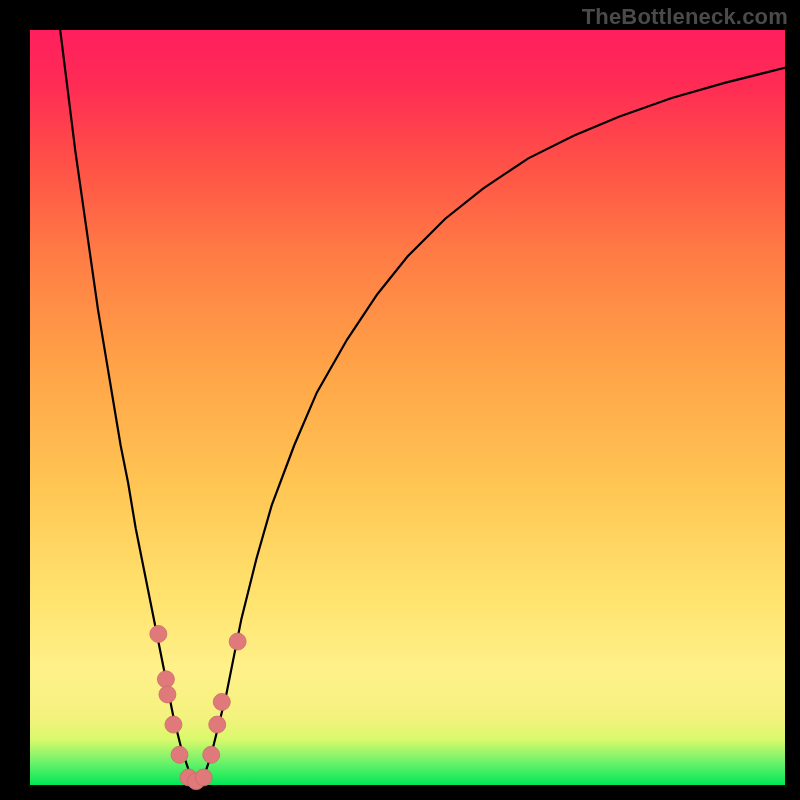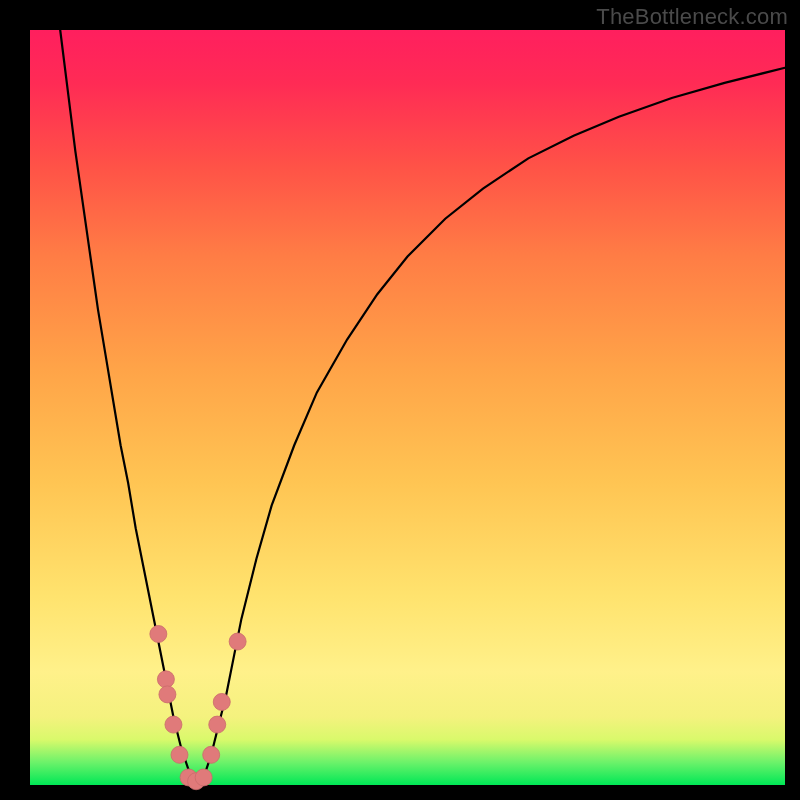--- a/index.html
+++ b/index.html
@@ -39,21 +39,21 @@
       #ff1f5e 100%
     );
   }
   .watermark {
     position: absolute;
     top: 4px;
     right: 12px;
     color: #4a4a4a;
     font-size: 22px;
     letter-spacing: 0.2px;
-    font-weight: 400;
+    font-weight: 700;
     user-select: none;
   }
   svg.curve {
     position: absolute;
     inset: 0;
     width: 100%;
     height: 100%;
     overflow: visible;
   }
   .curve-path {

